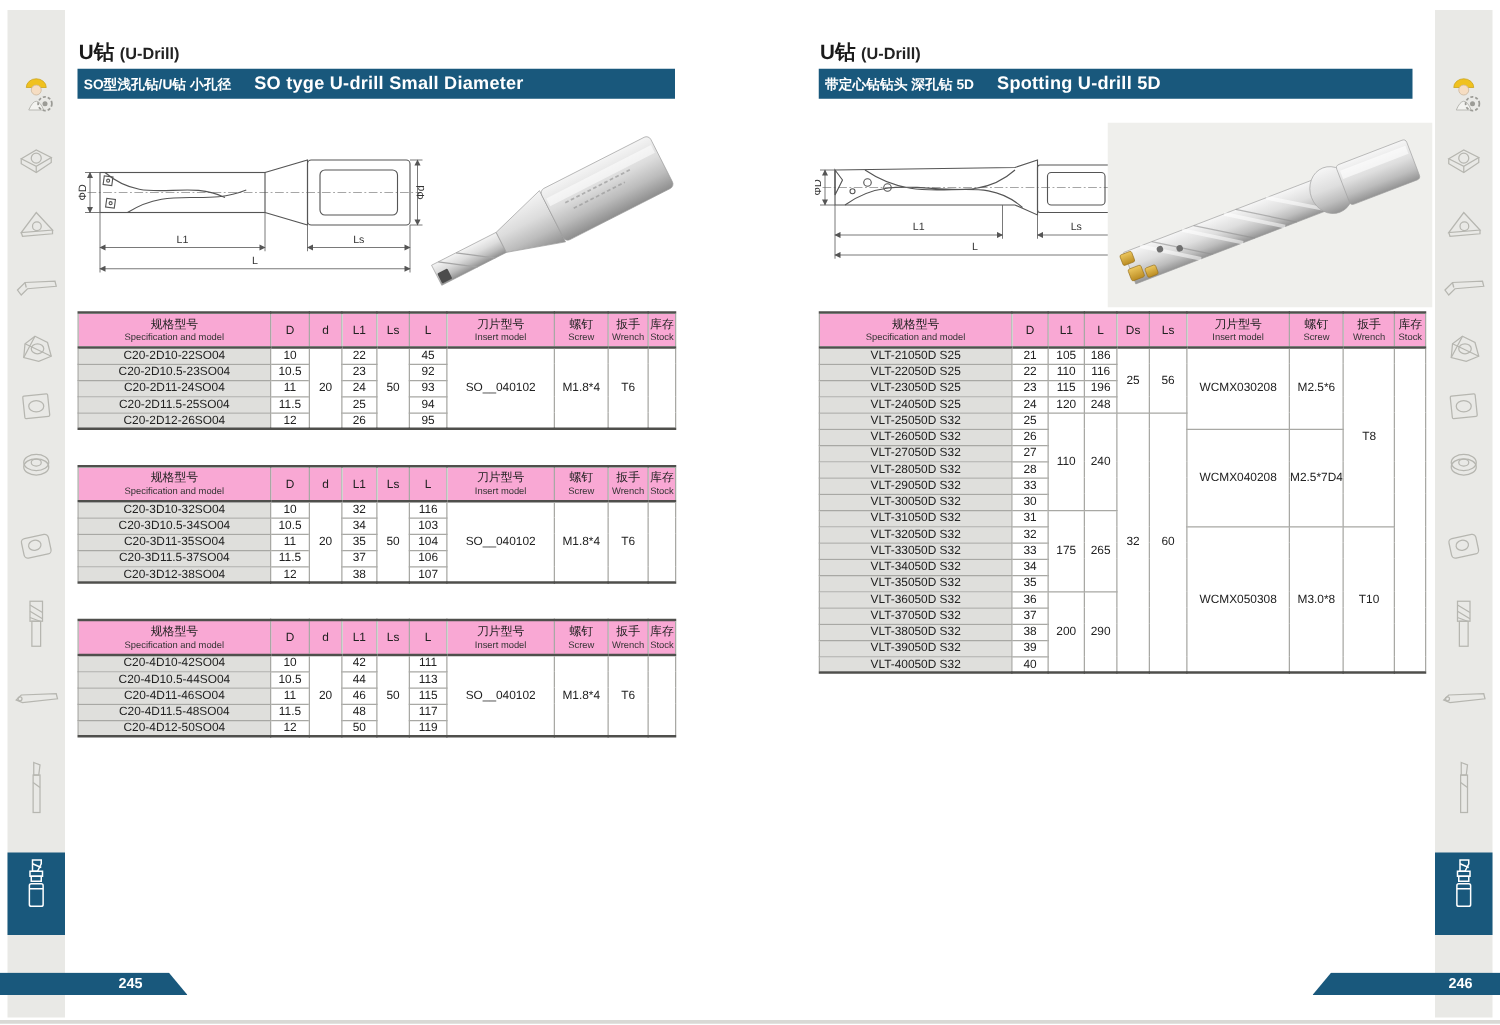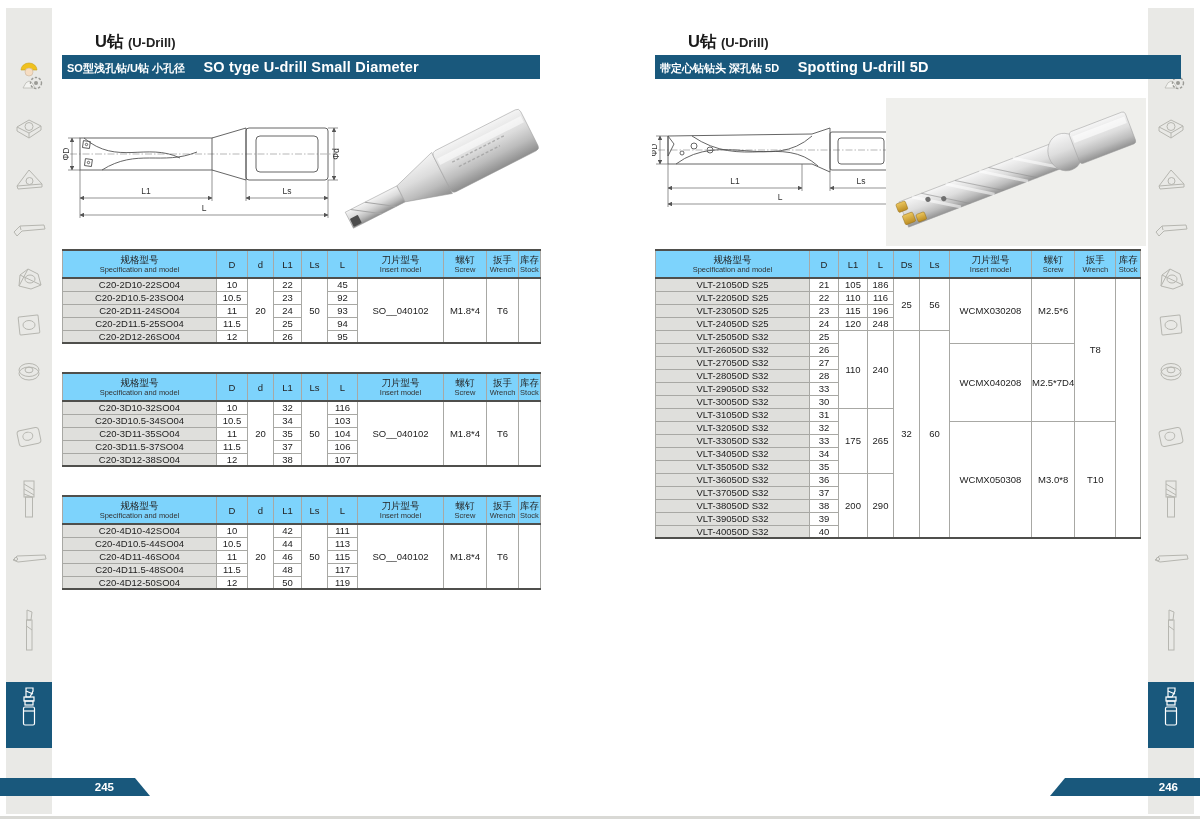--- a/index.html
+++ b/index.html
@@ -14,33 +14,33 @@
   .footer-line{position:absolute;left:0;top:816px;width:1200px;height:3px;background:#d9d9d5;}
   
   .page-tab{position:absolute;top:778px;width:150px;height:18px;background:#19587c;color:#fff;
             font-size:11.5px;font-weight:bold;line-height:18px;}
   .tab-left{left:0;clip-path:polygon(0 0,90% 0,100% 100%,0 100%);text-align:right;padding-right:0;}
   .tab-left span{margin-right:36px;}
   .tab-right{left:1050px;clip-path:polygon(10% 0,100% 0,100% 100%,0 100%);text-align:right;}
   .tab-right span{margin-right:22px;}
   
   .page-h1{position:absolute;top:31px;height:20px;white-space:nowrap;}
-  .h1cn{font-size:16.5px;font-weight:bold;margin-left:32px;}
+  .h1cn{font-size:16.5px;font-weight:bold;}
   .h1en{font-size:13px;font-weight:bold;color:#222;}
   .title-bar{position:absolute;top:55px;height:24px;background:#19587c;color:#fff;
              line-height:24px;white-space:nowrap;overflow:hidden;}
   .tbcn{font-size:11px;font-weight:bold;margin-left:5px;}
   .tben{font-size:14.5px;font-weight:bold;margin-left:14px;letter-spacing:.2px;}
   
   table.spec{border-collapse:collapse;table-layout:fixed;background:#fff;
              border:1px solid #8f8f8c;border-top:2px solid #4f4f4c;border-bottom:2px solid #4f4f4c;}
   table.spec th,table.spec td{border:1px solid #a8a8a4;padding:0;text-align:center;
              vertical-align:middle;overflow:hidden;white-space:nowrap;font-weight:normal;
              font-size:9.5px;color:#222;}
-  table.spec thead th{background:#7dd3fc;border-bottom:2px solid #4f4f4c;}
+  table.spec thead th{background:#f9a8d4;border-bottom:2px solid #4f4f4c;}
   table.spec thead tr{height:28px;}
   table.spec tbody tr{height:13px;}
   td.spec-cell{background:#dfdfdc;margin-left:36px;}
   .hcn{display:block;font-size:9.5px;line-height:11px;}
   .hen{display:block;font-size:7.5px;line-height:9px;color:#333;}
   .hsingle{font-size:9.5px;}
   svg text{font-family:"Liberation Sans",sans-serif;}
 </style>
 </head>
 <body>
@@ -542,21 +542,21 @@
           <td>119</td>
         </tr>
       </tbody>
     </table>
   </div>
 
 <div class="page-h1" style="left:656px;">
   <span class="h1cn">U钻</span>
   <span class="h1en">(U-Drill)</span>
 </div>
-<div class="title-bar" style="left:655px;width:526px;">
+<div class="title-bar" style="left:655px;width:475px;">
   <span class="tbcn">带定心钻钻头 深孔钻 5D</span>
   <span class="tben">Spotting U-drill 5D</span>
 </div>
 
 <svg class="abs" style="left:652px;top:106px;" width="250" height="118" viewBox="0 0 250 118">
   <defs>
     <marker id="aR" viewBox="0 0 10 10" refX="9" refY="5" markerWidth="7" markerHeight="7" orient="auto-start-reverse">
       <path d="M0,0 L10,5 L0,10 z" fill="#555"></path>
     </marker>
   </defs>

